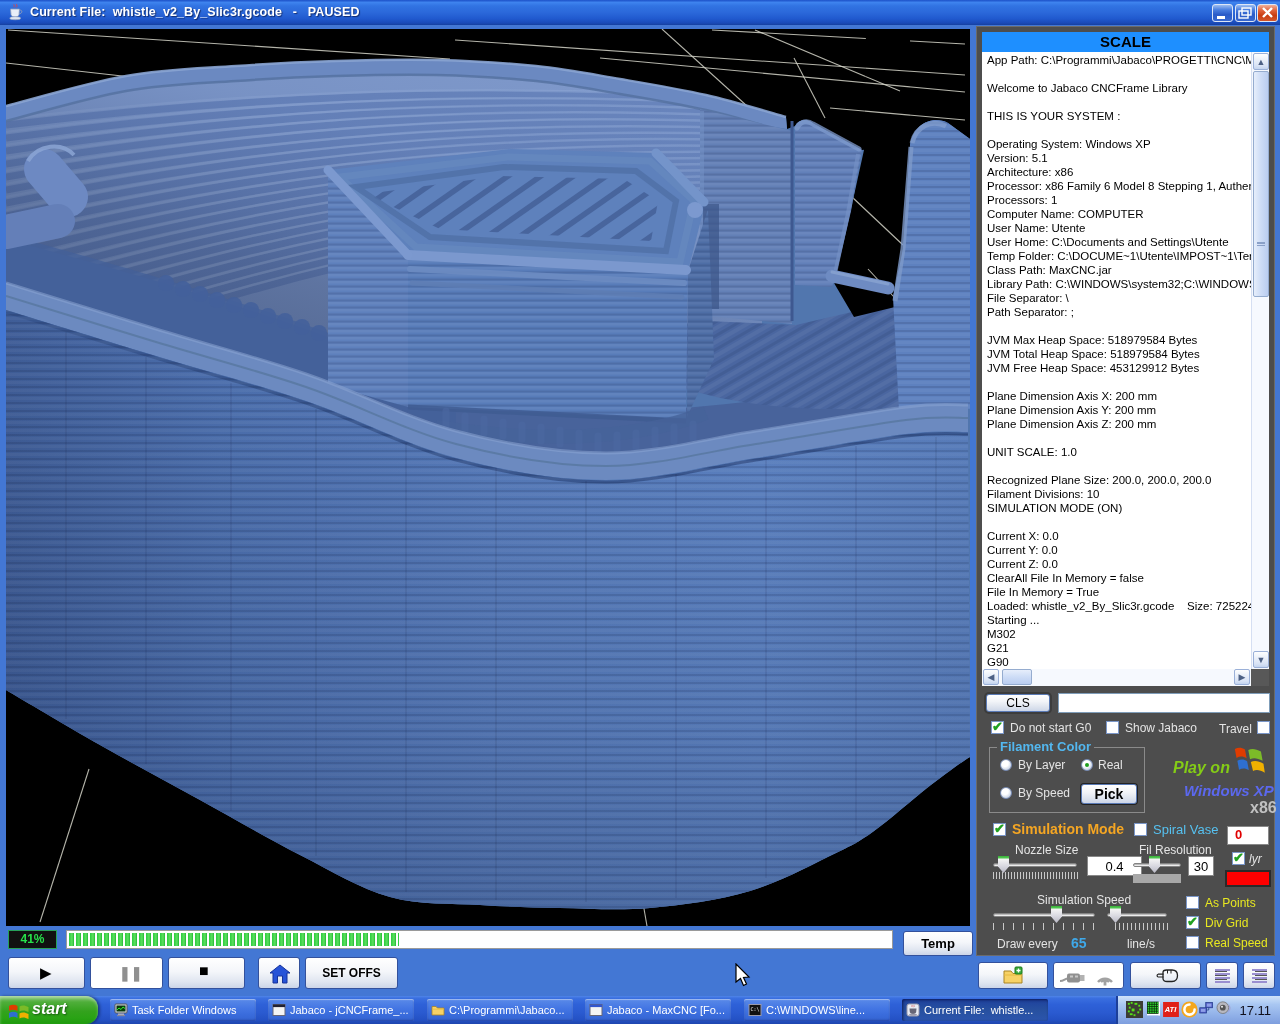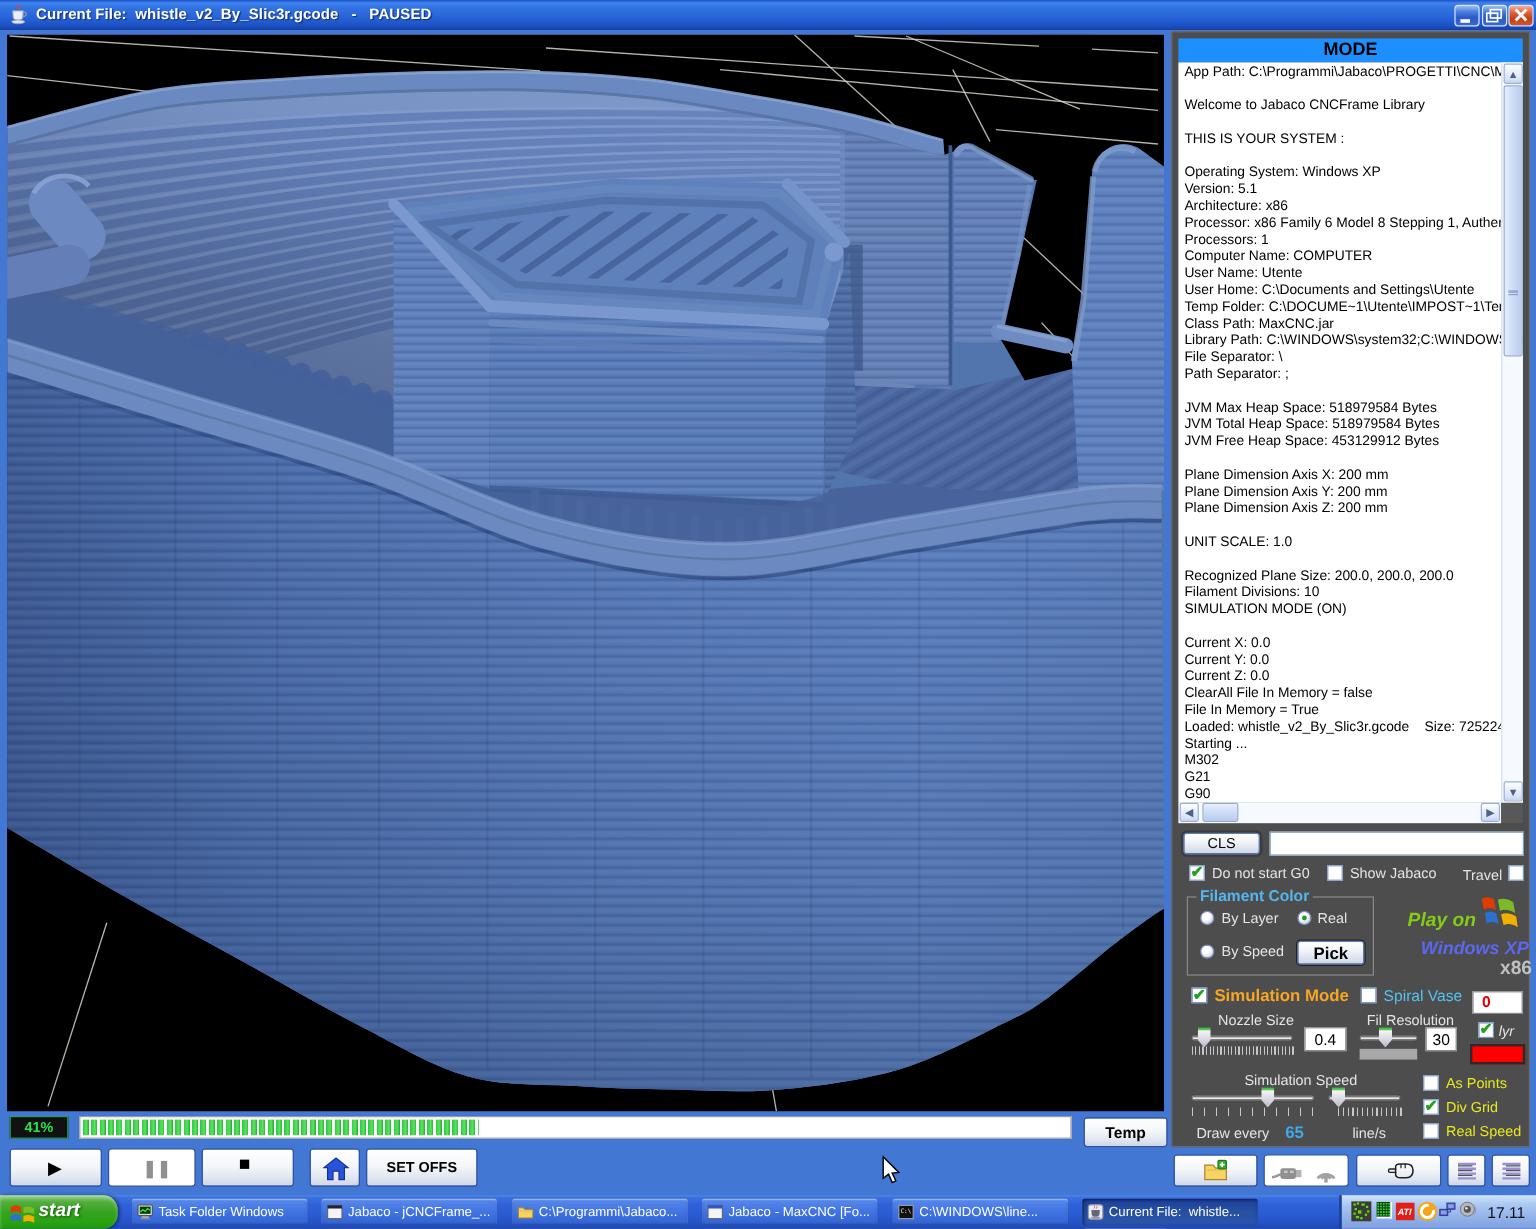--- a/index.html
+++ b/index.html
@@ -325,21 +325,21 @@
         <rect x="3" y="6" width="9" height="7" fill="none" stroke="#fff" stroke-width="1.4"></rect>
       </svg>
     </div>
   <div class="abs tbtn" id="btn-close" style="left:1257px;">
       <svg width="19" height="16" style="position:absolute;left:0;top:0;">
         <path d="M5,3 L14,12 M14,3 L5,12" stroke="#fff" stroke-width="2.4"></path>
       </svg>
     </div>
 
   <div class="abs" id="panel">
-    <div class="abs" id="infohdr">MODE</div>
+    <div class="abs" id="infohdr">SCALE</div>
     <div class="abs" id="infotext">
         <pre>App Path: C:\Programmi\Jabaco\PROGETTI\CNC\MaxCN
 
 Welcome to Jabaco CNCFrame Library
 
 THIS IS YOUR SYSTEM :
 
 Operating System: Windows XP
 Version: 5.1
 Architecture: x86
@@ -432,21 +432,21 @@
       </div>
     <div class="abs" style="left:35px;top:794px;color:#f5a623;font-weight:bold;font-size:14px;">Simulation Mode</div>
     <div class="abs cb" style="left:157px;top:796px;"></div>
     <div class="abs" style="left:176px;top:795px;color:#56c1f0;font-size:13px;">Spiral Vase</div>
     <div class="abs numbox" style="left:250px;top:799px;width:42px;height:19px;color:#e00000;font-weight:bold;text-align:left;padding-left:7px;">0</div>
 
     <div class="abs ptext" style="left:38px;top:816px;">Nozzle Size</div>
     <div class="abs slider-track" style="left:16px;top:836px;width:84px;"></div>
     <div class="abs sthumb" style="left:21px;top:829px;"></div>
     <div class="abs tickrow" style="left:16px;top:845px;width:86px;height:7px;background:repeating-linear-gradient(90deg,#c8c8c8 0 1px,transparent 1px 3px);"></div>
-    <div class="abs numbox" style="left:110px;top:829px;width:35px;height:20px;line-height:19px;">0.4</div>
+    <div class="abs numbox" style="left:110px;top:829px;width:55px;height:20px;line-height:19px;">0.4</div>
 
     <div class="abs ptext" style="left:162px;top:816px;">Fil Resolution</div>
     <div class="abs slider-track" style="left:156px;top:836px;width:48px;"></div>
     <div class="abs sthumb" style="left:172px;top:829px;"></div>
     <div class="abs" style="left:156px;top:847px;width:48px;height:9px;background:#a8a8a8;"></div>
     <div class="abs numbox" style="left:211px;top:829px;width:26px;height:20px;line-height:19px;">30</div>
 
     <div class="abs cb" style="left:255px;top:825px;">
         <span class="check">✔</span>
       </div>

